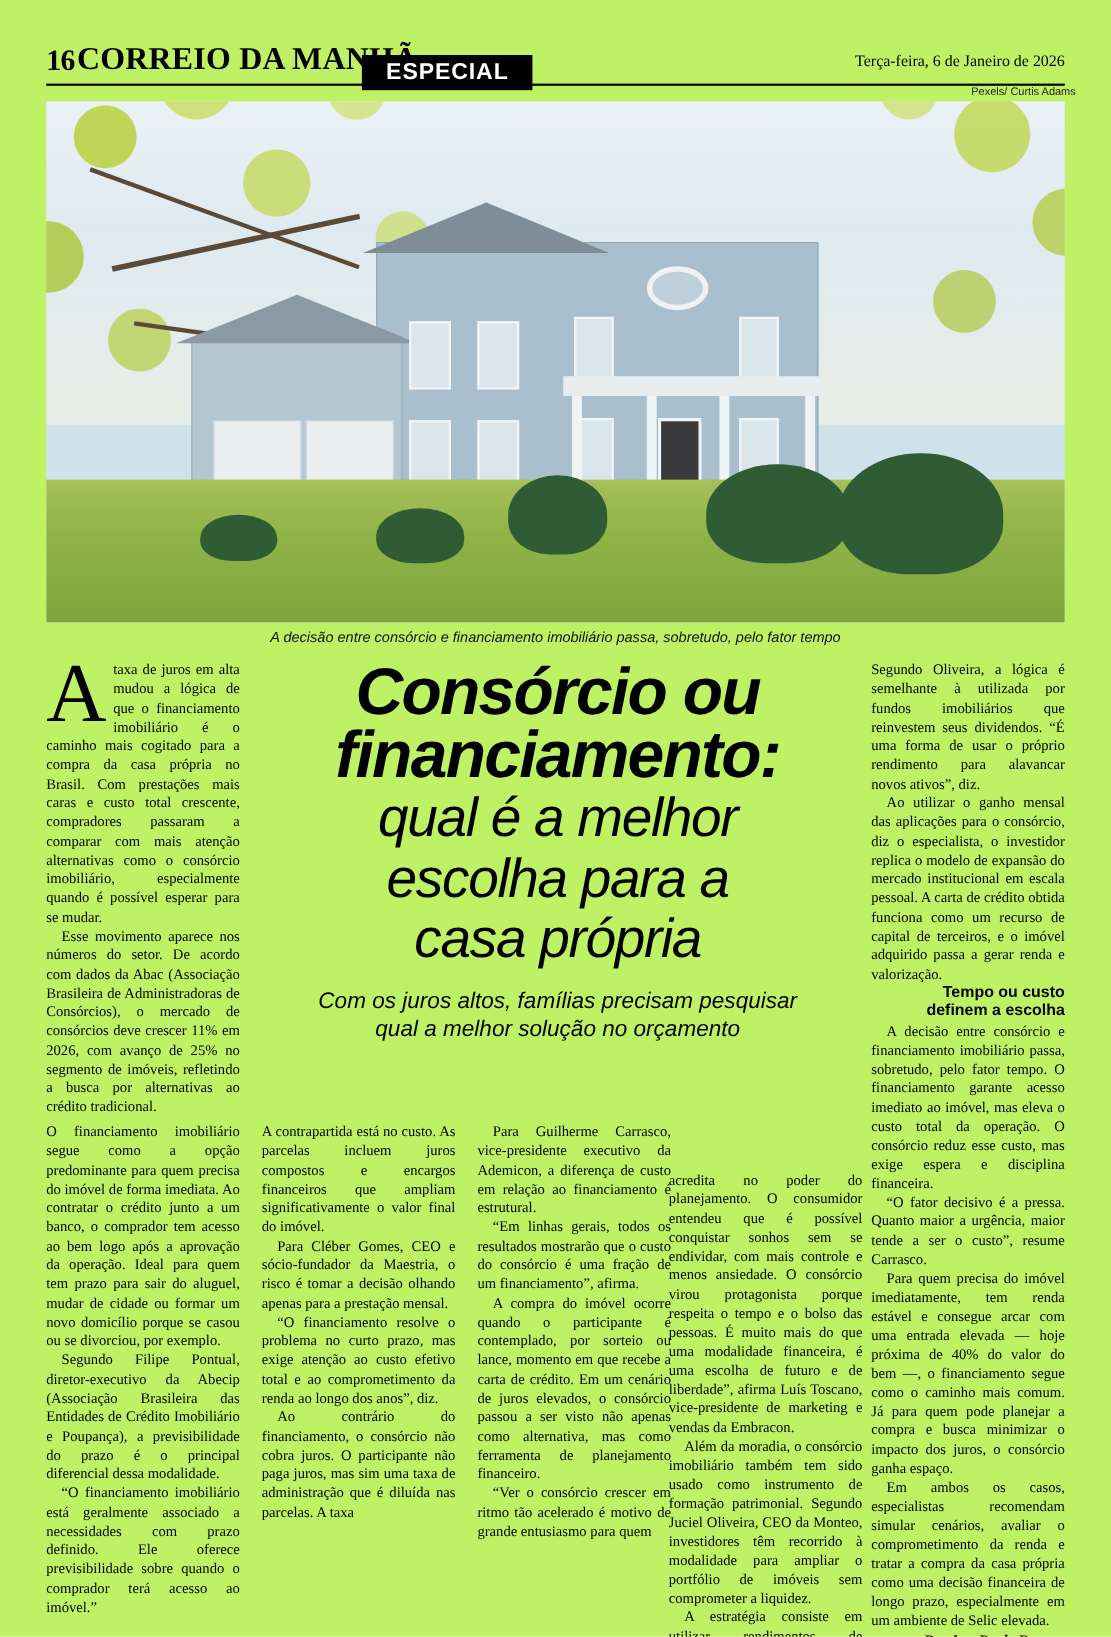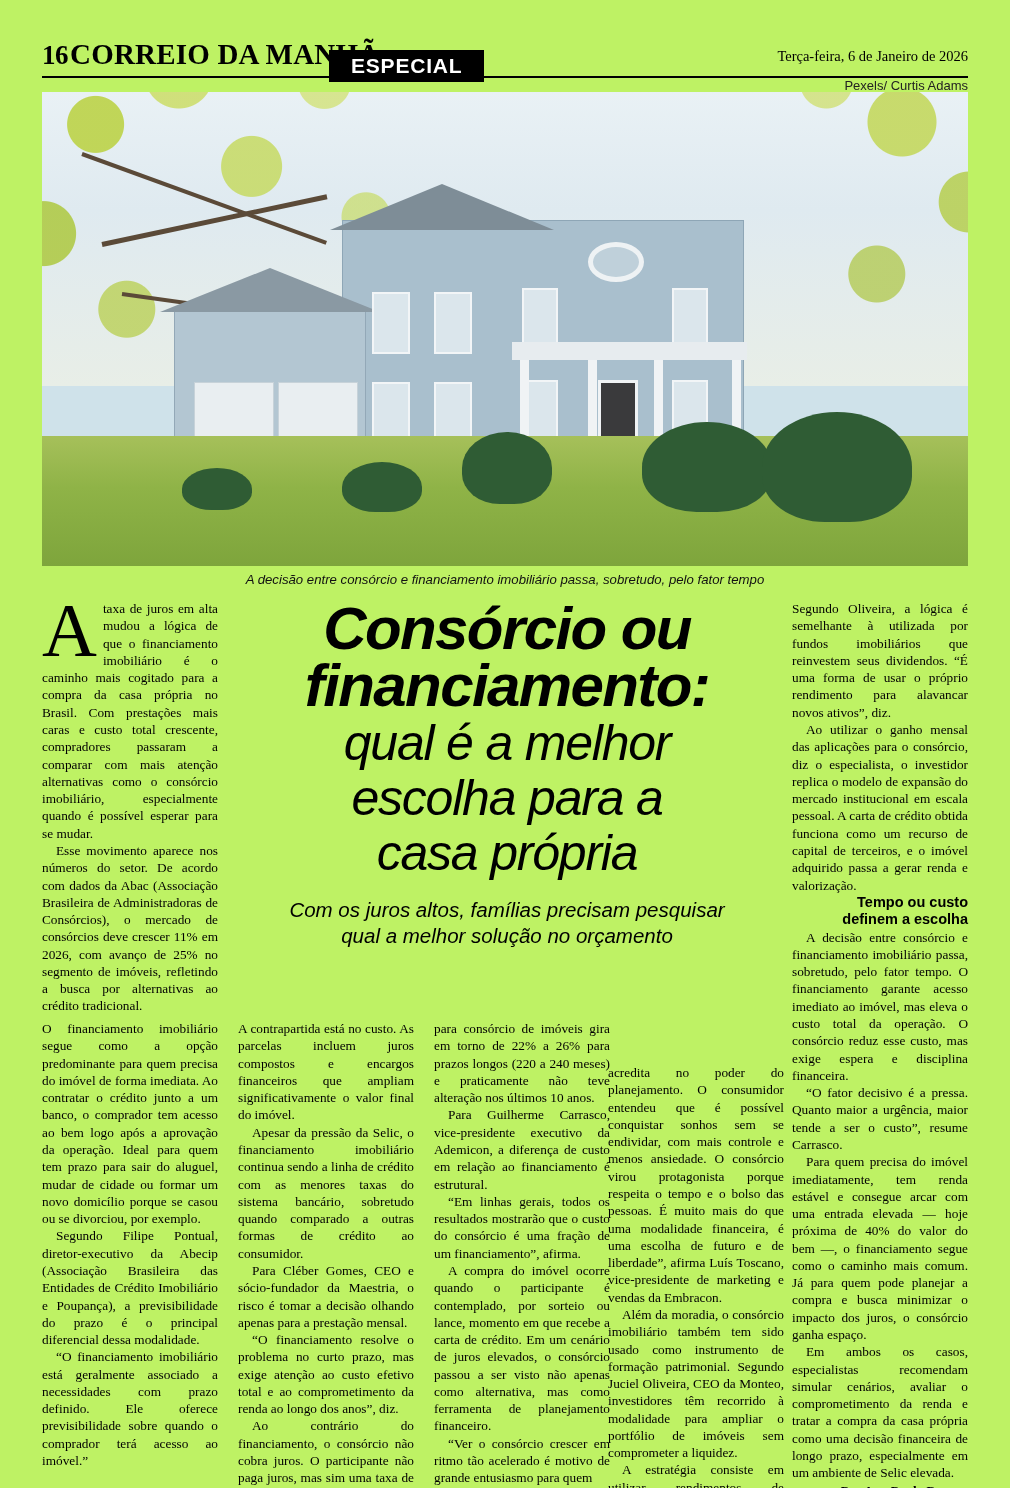--- a/index.html
+++ b/index.html
@@ -76,24 +76,24 @@
     left: 42px;
     top: 76px;
     width: 926px;
     height: 2px;
     background: #000;
   }
 
   
   .photo-credit {
     position: absolute;
-    right: 42px;
+    right: 32px;
     top: 78px;
     font-family: "Liberation Sans", sans-serif;
-    font-size: 13px;
+    font-size: 10px;
     color: #222;
   }
 
   
   .photo {
     position: absolute;
     left: 42px;
     top: 92px;
     width: 926px;
     height: 474px;
@@ -416,28 +416,26 @@
   </div>
 
   <div class="col-text c1">
     <p class="first">O financiamento imobiliário segue como a opção predominante para quem precisa do imóvel de forma imediata. Ao contratar o crédito junto a um banco, o comprador tem acesso ao bem logo após a aprovação da operação. Ideal para quem tem prazo para sair do aluguel, mudar de cidade ou formar um novo domicílio porque se casou ou se divorciou, por exemplo.</p>
     <p>Segundo Filipe Pontual, diretor-executivo da Abecip (Associação Brasileira das Entidades de Crédito Imobiliário e Poupança), a previsibilidade do prazo é o principal diferencial dessa modalidade.</p>
     <p>“O financiamento imobiliário está geralmente associado a necessidades com prazo definido. Ele oferece previsibilidade sobre quando o comprador terá acesso ao imóvel.”</p>
   </div>
 
   <div class="col-text c2">
     <p class="first">A contrapartida está no custo. As parcelas incluem juros compostos e encargos financeiros que ampliam significativamente o valor final do imóvel.</p>
-    <p>Apesar da pressão da Selic, o financiamento imobiliário continua sendo a linha de crédito com as menores taxas do sistema bancário, sobretudo quando comparado a outras formas de crédito ao consumidor.</p>
     <p>Para Cléber Gomes, CEO e sócio-fundador da Maestria, o risco é tomar a decisão olhando apenas para a prestação mensal.</p>
     <p>“O financiamento resolve o problema no curto prazo, mas exige atenção ao custo efetivo total e ao comprometimento da renda ao longo dos anos”, diz.</p>
     <p>Ao contrário do financiamento, o consórcio não cobra juros. O participante não paga juros, mas sim uma taxa de administração que é diluída nas parcelas. A taxa</p>
   </div>
 
   <div class="col-text c3">
-    <p class="first">para consórcio de imóveis gira em torno de 22% a 26% para prazos longos (220 a 240 meses) e praticamente não teve alteração nos últimos 10 anos.</p>
     <p>Para Guilherme Carrasco, vice-presidente executivo da Ademicon, a diferença de custo em relação ao financiamento é estrutural.</p>
     <p>“Em linhas gerais, todos os resultados mostrarão que o custo do consórcio é uma fração de um financiamento”, afirma.</p>
     <p>A compra do imóvel ocorre quando o participante é contemplado, por sorteio ou lance, momento em que recebe a carta de crédito. Em um cenário de juros elevados, o consórcio passou a ser visto não apenas como alternativa, mas como ferramenta de planejamento financeiro.</p>
     <p>“Ver o consórcio crescer em ritmo tão acelerado é motivo de grande entusiasmo para quem</p>
   </div>
 
   <div class="col-text c4">
     <p class="first">acredita no poder do planejamento. O consumidor entendeu que é possível conquistar sonhos sem se endividar, com mais controle e menos ansiedade. O consórcio virou protagonista porque respeita o tempo e o bolso das pessoas. É muito mais do que uma modalidade financeira, é uma escolha de futuro e de liberdade”, afirma Luís Toscano, vice-presidente de marketing e vendas da Embracon.</p>
     <p>Além da moradia, o consórcio imobiliário também tem sido usado como instrumento de formação patrimonial. Segundo Juciel Oliveira, CEO da Monteo, investidores têm recorrido à modalidade para ampliar o portfólio de imóveis sem comprometer a liquidez.</p>
     <p>A estratégia consiste em utilizar rendimentos de aplicações financeiras para custear as parcelas, enquanto o capital principal permanece investido ao longo do período de espera pela contemplação.</p>

